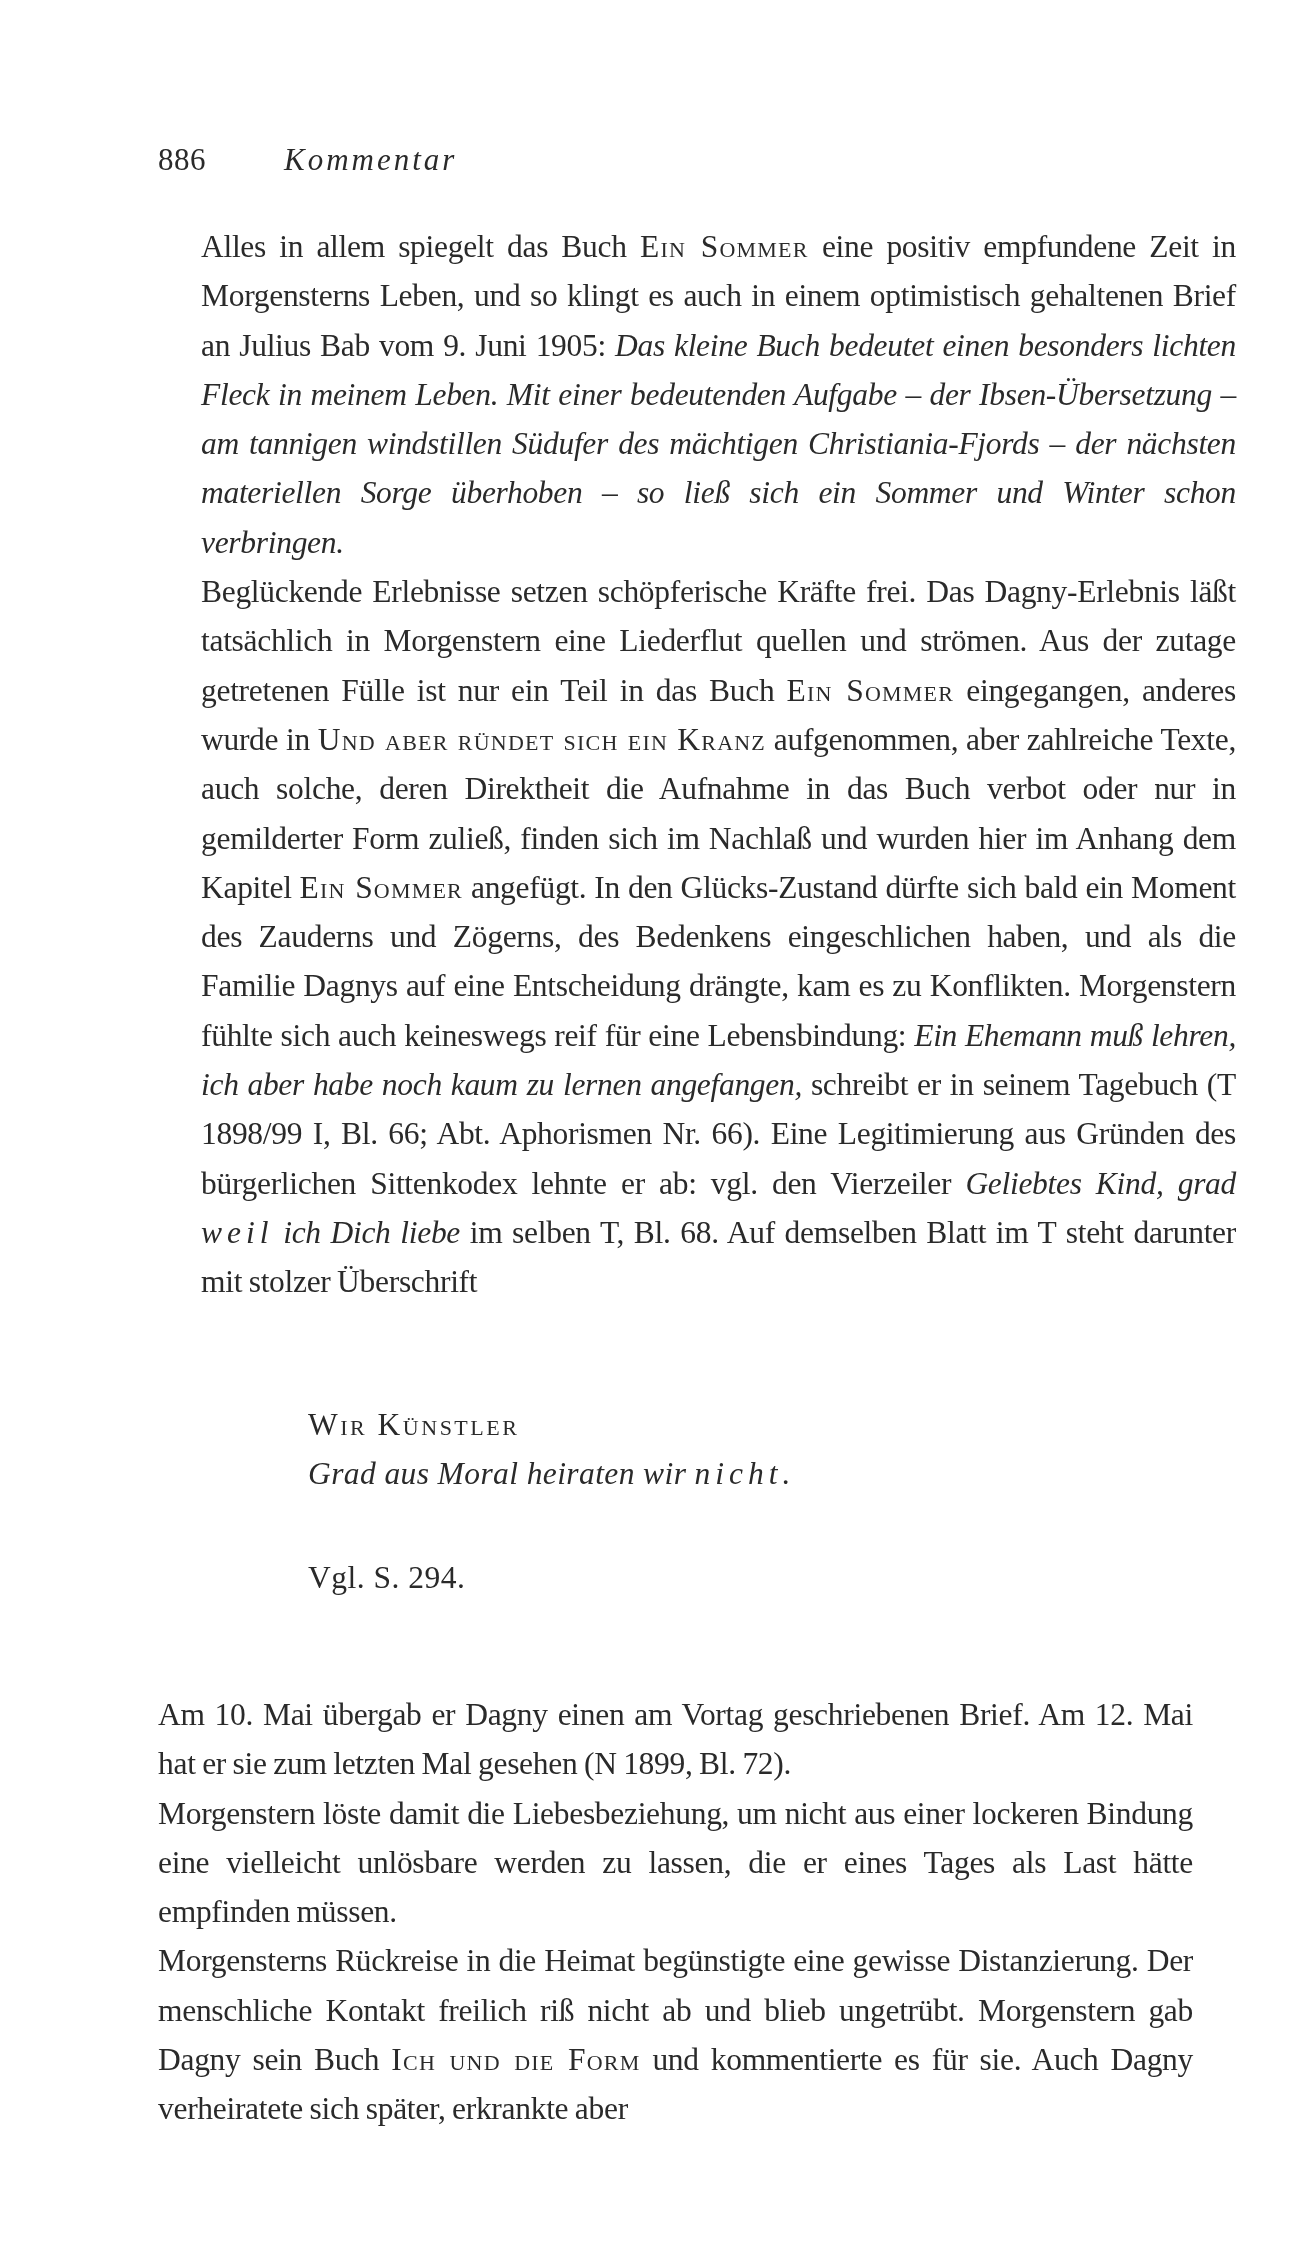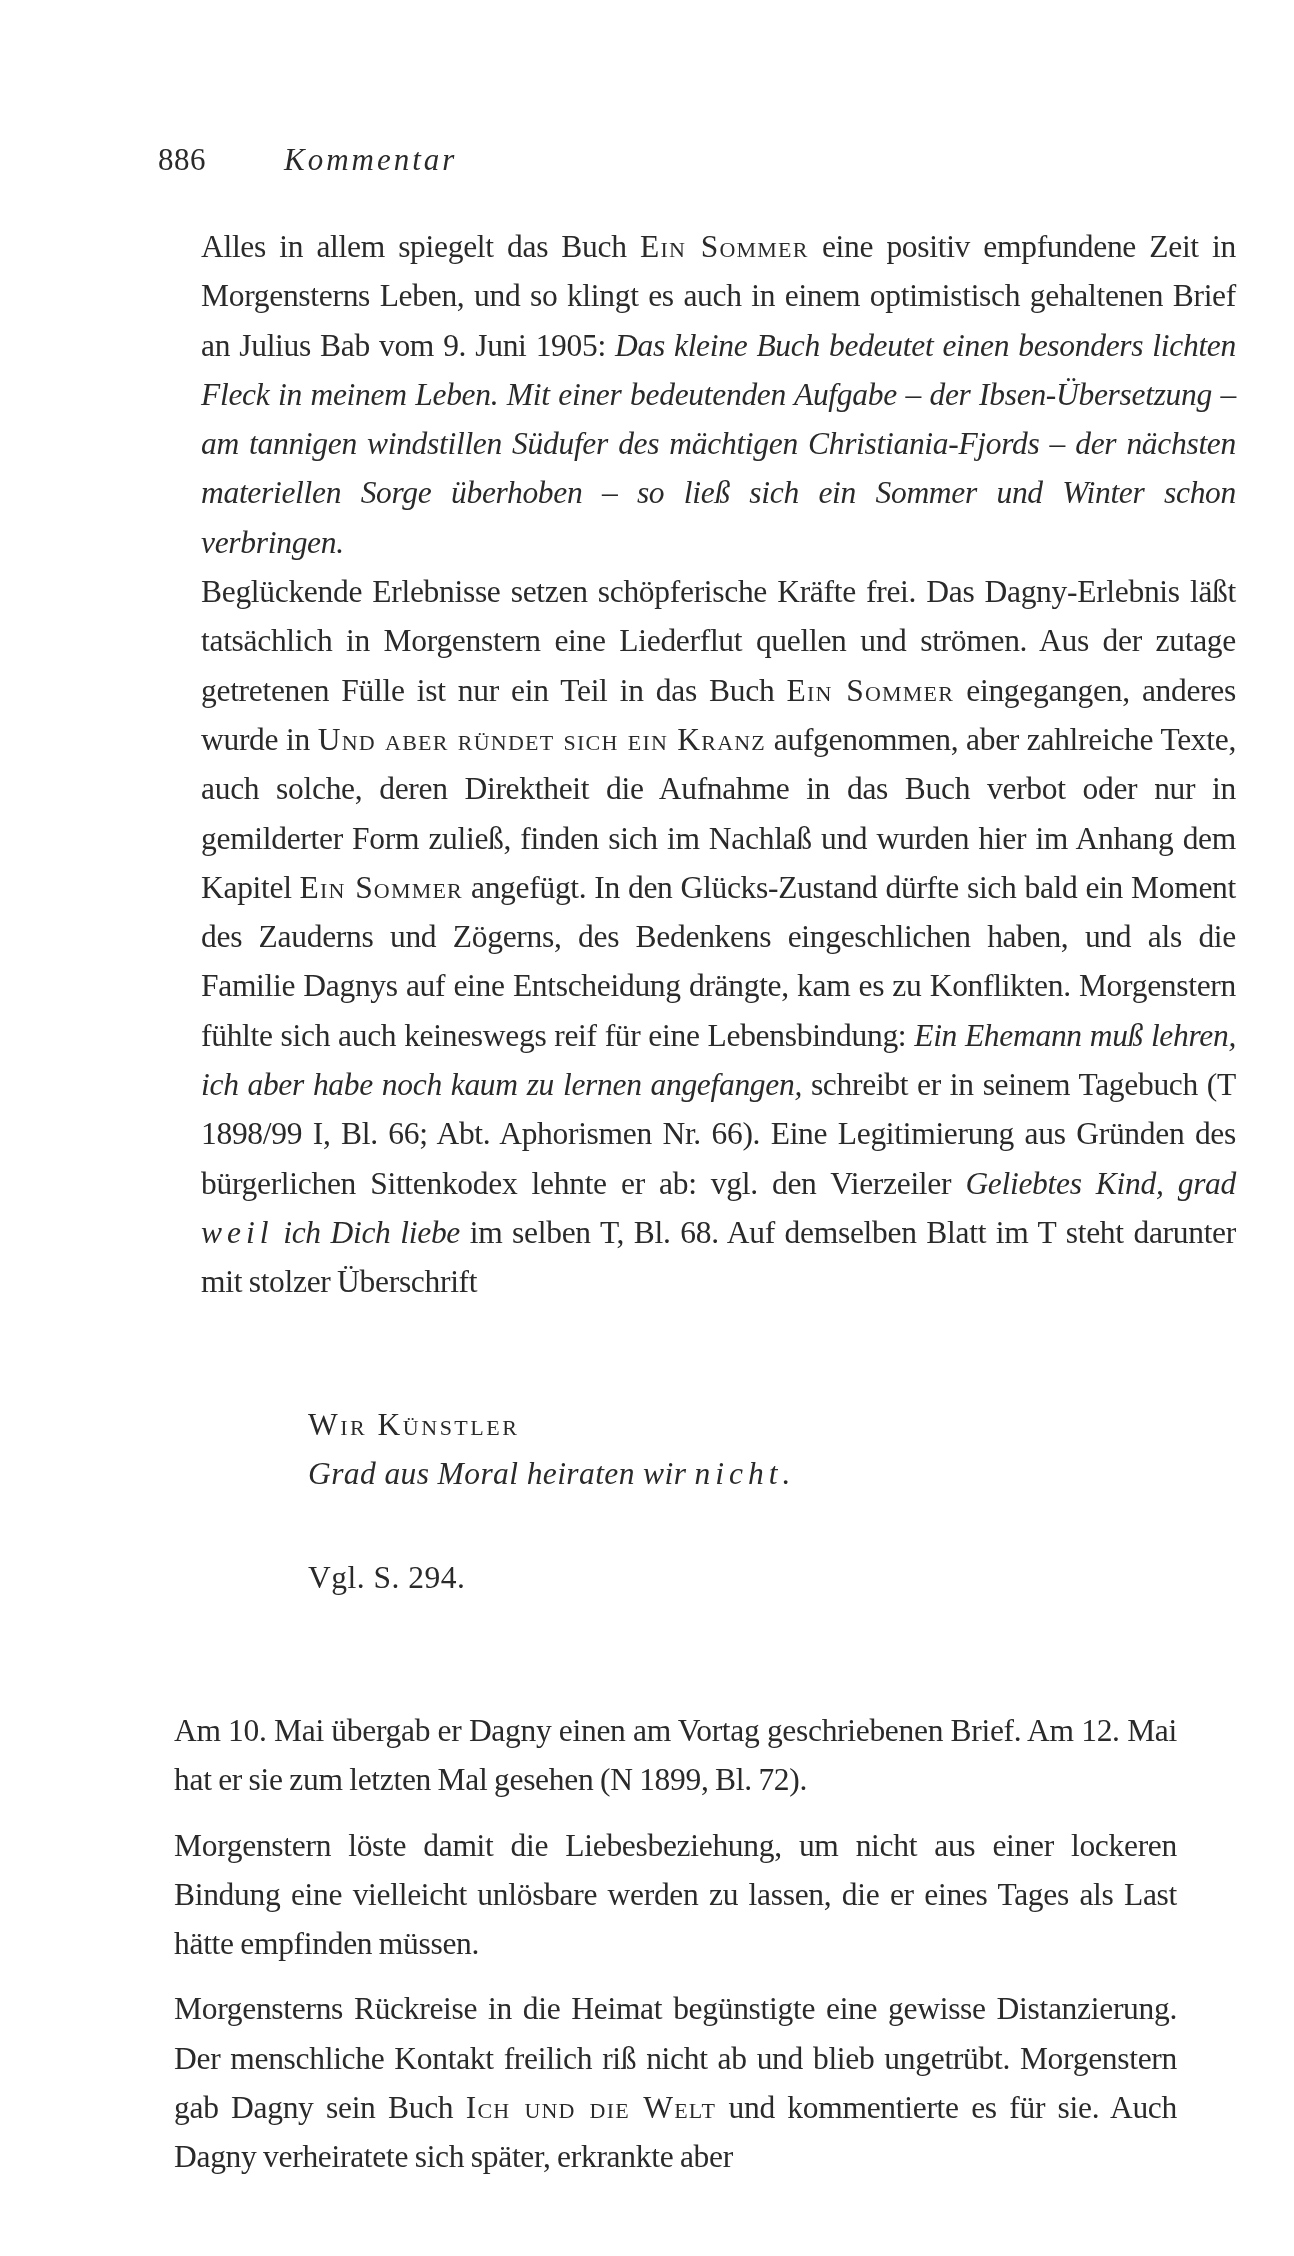--- a/index.html
+++ b/index.html
@@ -13,21 +13,21 @@
           text-align: justify; letter-spacing: -0.3px; word-spacing: -1px; margin-left: 43px; }
   .body p { margin: 0; }
   .sc { font-variant: small-caps; letter-spacing: 1.2px; }
   .sp { letter-spacing: 5px; }
   .poem { position: absolute; left: 150px; top: 1400px; font-size: 31.5px; line-height: 49px; }
   .poem .title { font-variant: small-caps; letter-spacing: 2.5px; }
   .poem .line { font-style: italic; letter-spacing: 0.4px; }
   .vgl { position: absolute; left: 150px; top: 1553px; font-size: 31.5px; line-height: 49px; letter-spacing: 0.5px; }
   .body2 { position: absolute; top: 1690px; left: 0; width: 1035px; font-size: 31.5px; line-height: 49.3px;
            text-align: justify; letter-spacing: -0.3px; word-spacing: -1px; }
-  .body2 p { margin: 16px; }
+  .body2 p { margin: 0; }
 </style>
 </head>
 <body>
 
 <div class="page">
   <div class="running-head">
     <span class="pno">886</span><span class="ttl">Kommentar</span>
   </div>
 
   <div class="body">
@@ -38,15 +38,15 @@
   <div class="poem">
     <div class="title">Wir Künstler</div>
     <div class="line"><span>Grad aus Moral heiraten wir </span><span class="sp">nicht</span><span>.</span></div>
   </div>
 
   <div class="vgl">Vgl. S. 294.</div>
 
   <div class="body2">
     <p><span>Am 10. Mai übergab er Dagny einen am Vortag geschriebenen Brief. Am 12. Mai hat er sie zum letzten Mal gesehen (N 1899, Bl. 72).</span></p>
     <p><span>Morgenstern löste damit die Liebesbeziehung, um nicht aus einer lockeren Bindung eine vielleicht unlösbare werden zu lassen, die er eines Tages als Last hätte empfinden müssen.</span></p>
-    <p><span>Morgensterns Rückreise in die Heimat begünstigte eine gewisse Distanzierung. Der menschliche Kontakt freilich riß nicht ab und blieb ungetrübt. Morgenstern gab Dagny sein Buch </span><span class="sc">Ich und die Welt</span><span> und kommentierte es für sie. Auch Dagny verheiratete sich später, erkrankte aber</span></p>
+    <p><span>Morgensterns Rückreise in die Heimat begünstigte eine gewisse Distanzierung. Der menschliche Kontakt freilich riß nicht ab und blieb ungetrübt. Morgenstern gab Dagny sein Buch </span><span class="sc">Ich und die Form</span><span> und kommentierte es für sie. Auch Dagny verheiratete sich später, erkrankte aber</span></p>
   </div>
 </div>
 
 </body></html>

